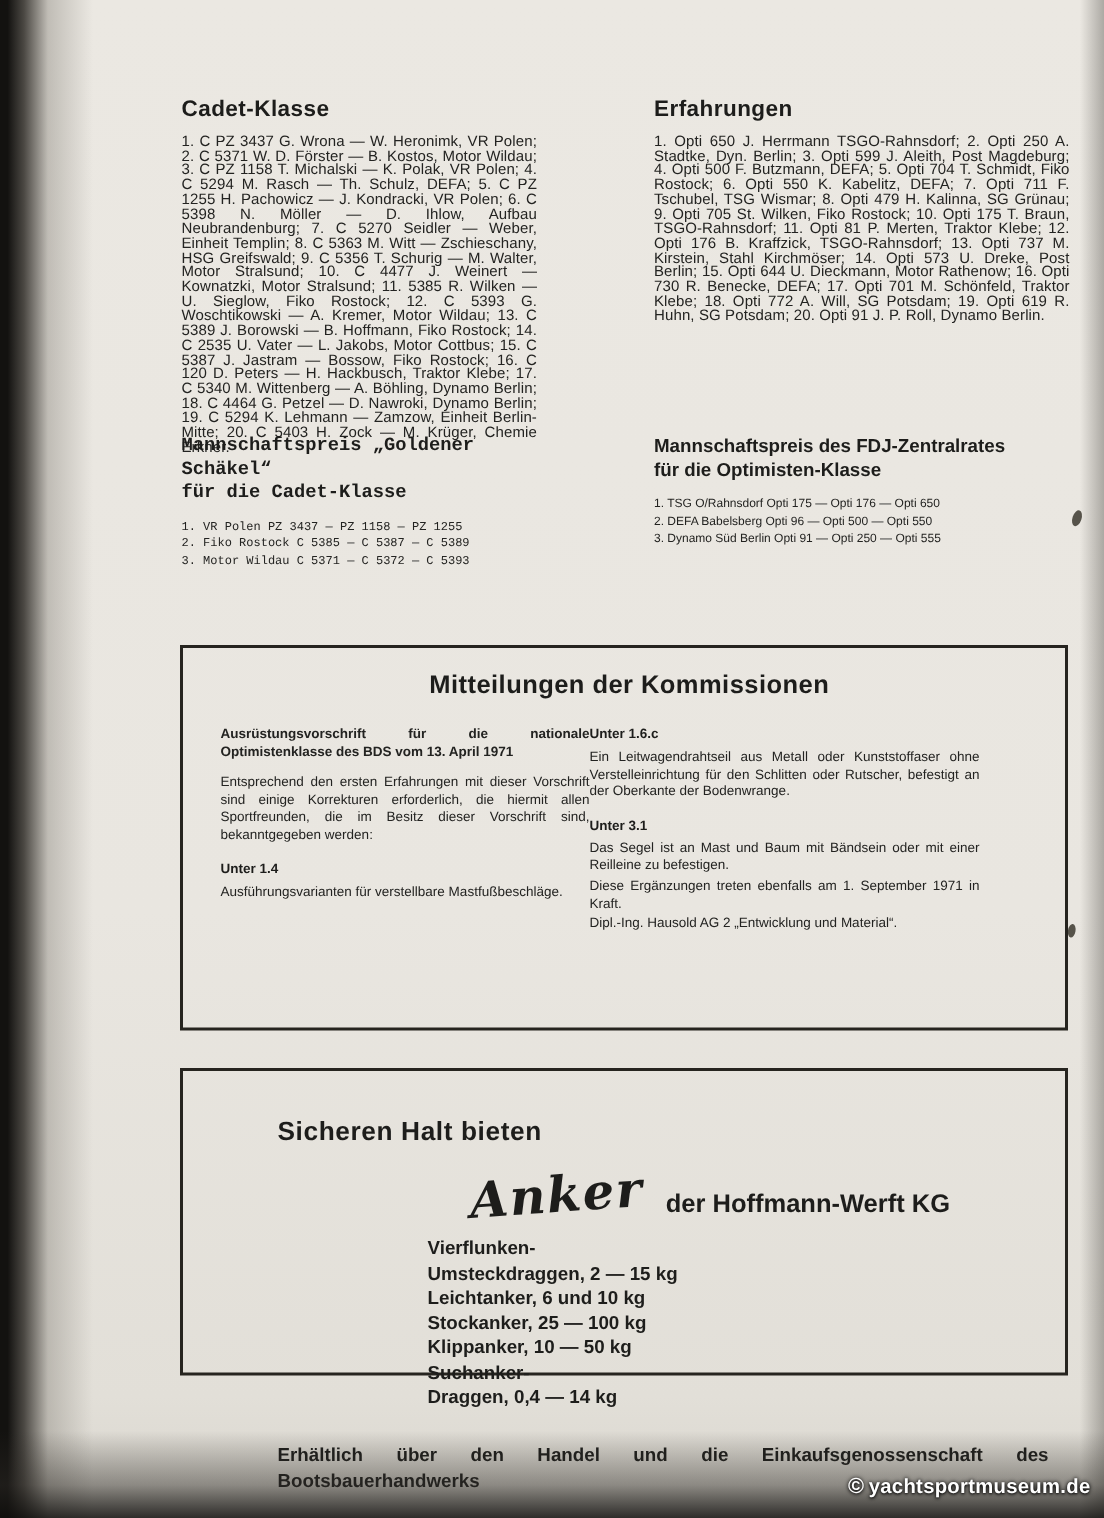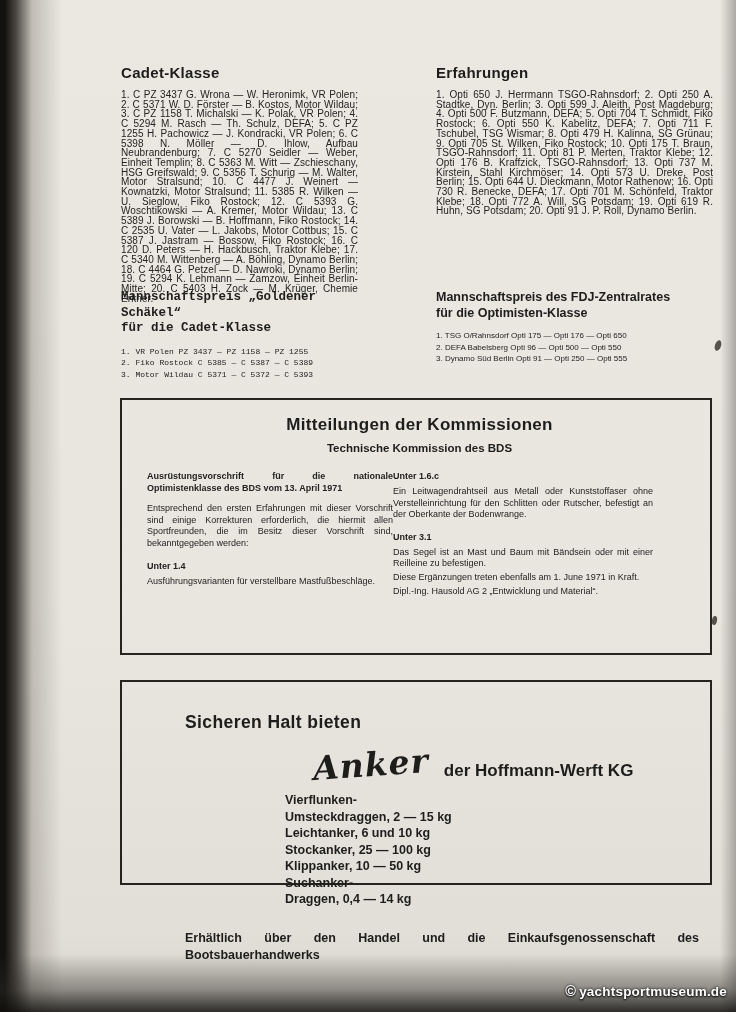--- a/index.html
+++ b/index.html
@@ -23,21 +23,21 @@
   .blk-cadet { left:0; top:6px; width:237px; }
   .blk-opti  { left:315px; top:6px; width:277px; }
   .blk-prize-cadet { left:0; top:232px; width:255px;font-family:Liberation Mono, monospace; }
   .blk-prize-opti  { left:315px; top:232px; width:277px; }
 
   .h-class { font-size:15px; font-weight:bold; letter-spacing:.3px; margin-bottom:9px; }
   .results { font-size:10px; line-height:9.7px; text-align:justify; letter-spacing:.08px; color:#232321; }
   .h-prize { font-size:12.5px; font-weight:bold; line-height:15.5px; margin-bottom:9px; }
   .prize-item { font-size:8px; line-height:11.5px; white-space:nowrap; color:#232321; }
 
-  .box { position:absolute; border:2px solid #26241f; }
+  .box { position:absolute; border:2px solid #26241f;margin-top:32px; }
   .box1 { left:-1px; top:340px; width:592px; height:257px; padding:15px 18px 12px 25px; }
   .box1-title { text-align:center; font-size:17px; font-weight:bold; letter-spacing:.3px; }
   .box1-sub { text-align:center; font-size:11.5px; font-weight:bold; margin-top:7px; }
   .box1-cols { display:flex; margin-top:17px; }
   .b1col  { width:246px; } .b1col.c2 { width:260px; }
   .b1p { font-size:9px; line-height:11.6px; text-align:justify; margin-bottom:9px; color:#232321; }
   .b1h { font-size:9px; font-weight:bold; margin:11px 0 5px 0; }
   .b1h.first { margin-top:0; }
   .b1p.bold { font-weight:bold; }
 
@@ -92,34 +92,33 @@
         <span>Mannschaftspreis des FDJ-Zentralrates</span><br>
         <span>für die Optimisten-Klasse</span>
       </div>
       <div class="prize-item">1.  TSG O/Rahnsdorf Opti 175 — Opti 176 — Opti 650</div>
       <div class="prize-item">2.  DEFA Babelsberg Opti 96 — Opti 500 — Opti 550</div>
       <div class="prize-item">3.  Dynamo Süd Berlin Opti 91 — Opti 250 — Opti 555</div>
     </div>
 
     <div class="box box1">
       <div class="box1-title">Mitteilungen der Kommissionen</div>
-      <div class="box1-sub">Technische Kommission des BDS</div>
       <div class="box1-cols">
         <div class="b1col">
           <div class="b1p bold">Ausrüstungsvorschrift für die nationale Optimistenklasse des BDS vom 13. April 1971</div>
           <div class="b1p">Entsprechend den ersten Erfahrungen mit dieser Vorschrift sind einige Korrekturen erforderlich, die hiermit allen Sportfreunden, die im Besitz dieser Vorschrift sind, bekanntgegeben werden:</div>
           <div class="b1h">Unter 1.4</div>
           <div class="b1p">Ausführungsvarianten für verstellbare Mastfußbeschläge.</div>
         </div>
         <div class="b1col c2">
           <div class="b1h first">Unter 1.6.c</div>
           <div class="b1p">Ein Leitwagendrahtseil aus Metall oder Kunststoffaser ohne Verstelleinrichtung für den Schlitten oder Rutscher, befestigt an der Oberkante der Bodenwrange.</div>
           <div class="b1h">Unter 3.1</div>
           <div class="b1p" style="margin-bottom:2px">Das Segel ist an Mast und Baum mit Bändsein oder mit einer Reilleine zu befestigen.</div>
-          <div class="b1p" style="margin-bottom:2px">Diese Ergänzungen treten ebenfalls am 1. June 1971 in Kraft.</div>
+          <div class="b1p" style="margin-bottom:2px">Diese Ergänzungen treten ebenfalls am 1. September 1971 in Kraft.</div>
           <div class="b1p">Dipl.-Ing. Hausold AG 2 „Entwicklung und Material“.</div>
         </div>
       </div>
     </div>
 
     <div class="box box2">
       <div class="ad-headline">Sicheren Halt bieten</div>
       <div class="brand-row">
         <span class="brand-script">Anker</span>
         <span class="brand-rest">der Hoffmann-Werft KG</span>

